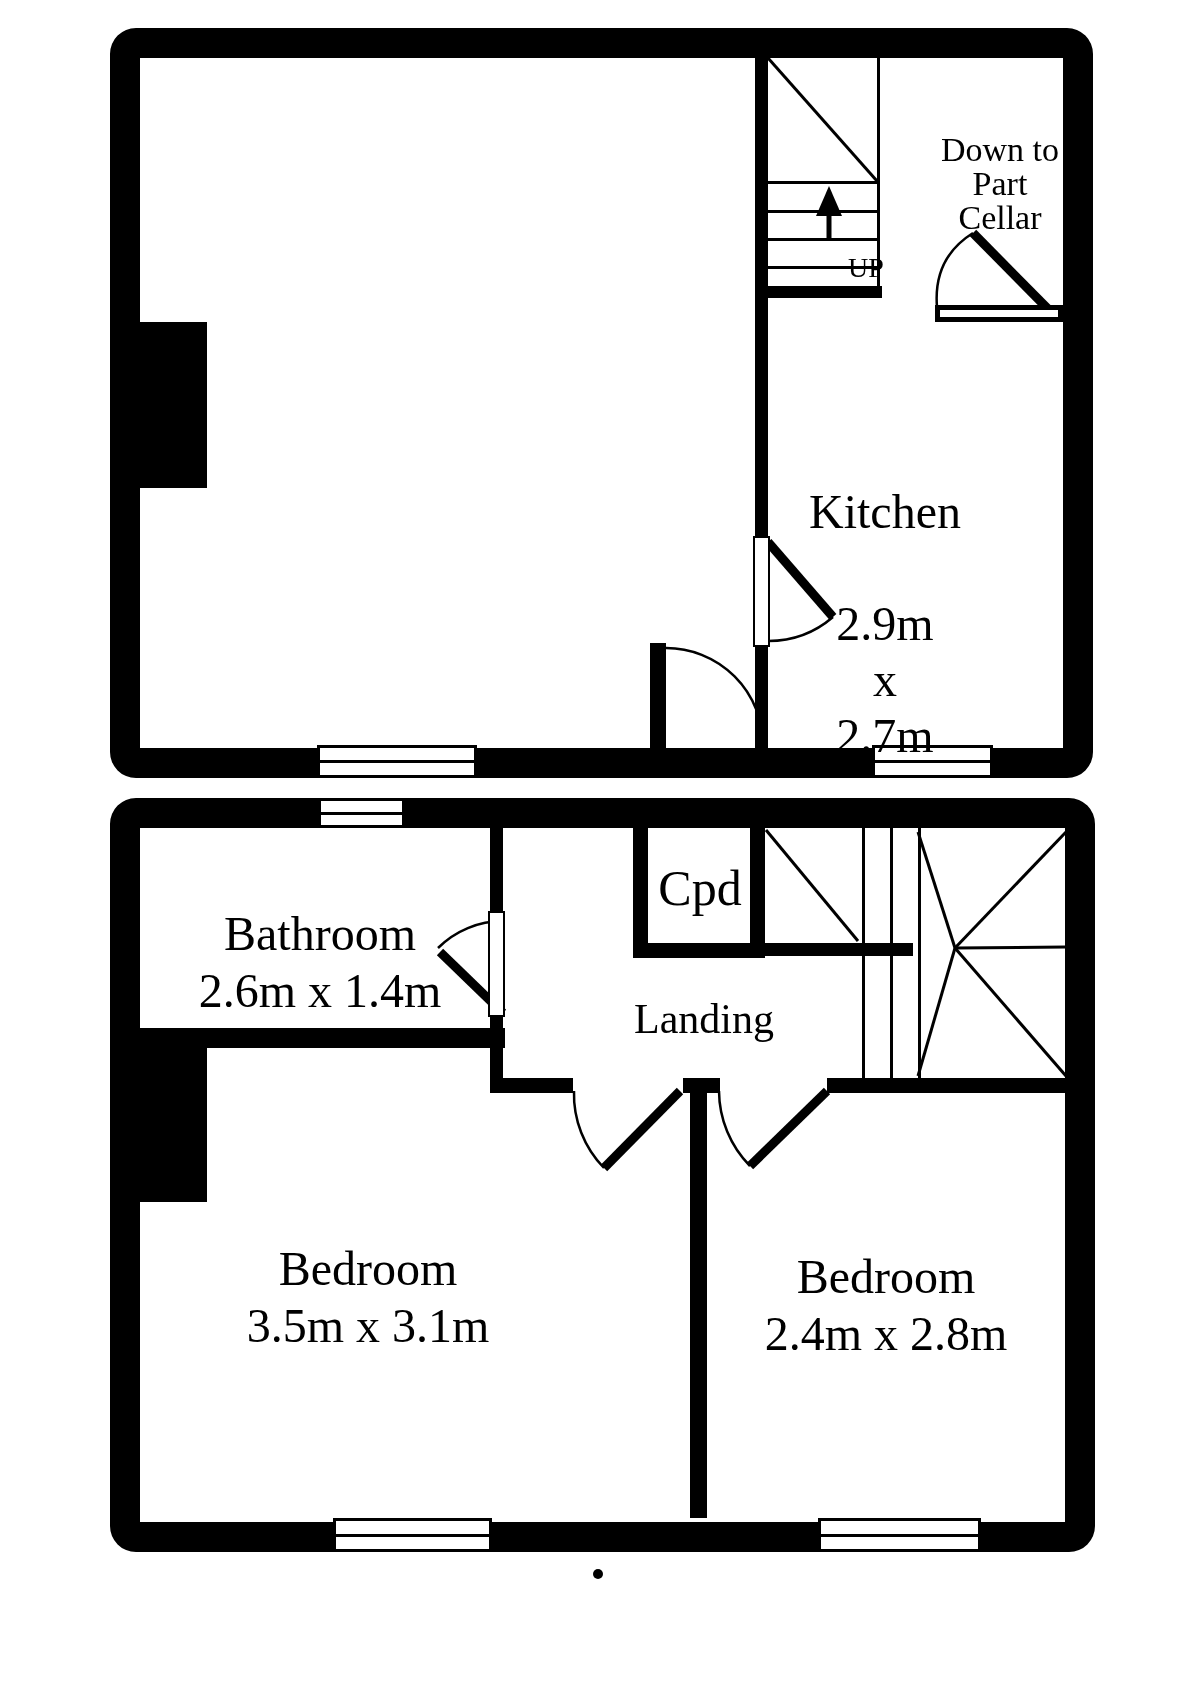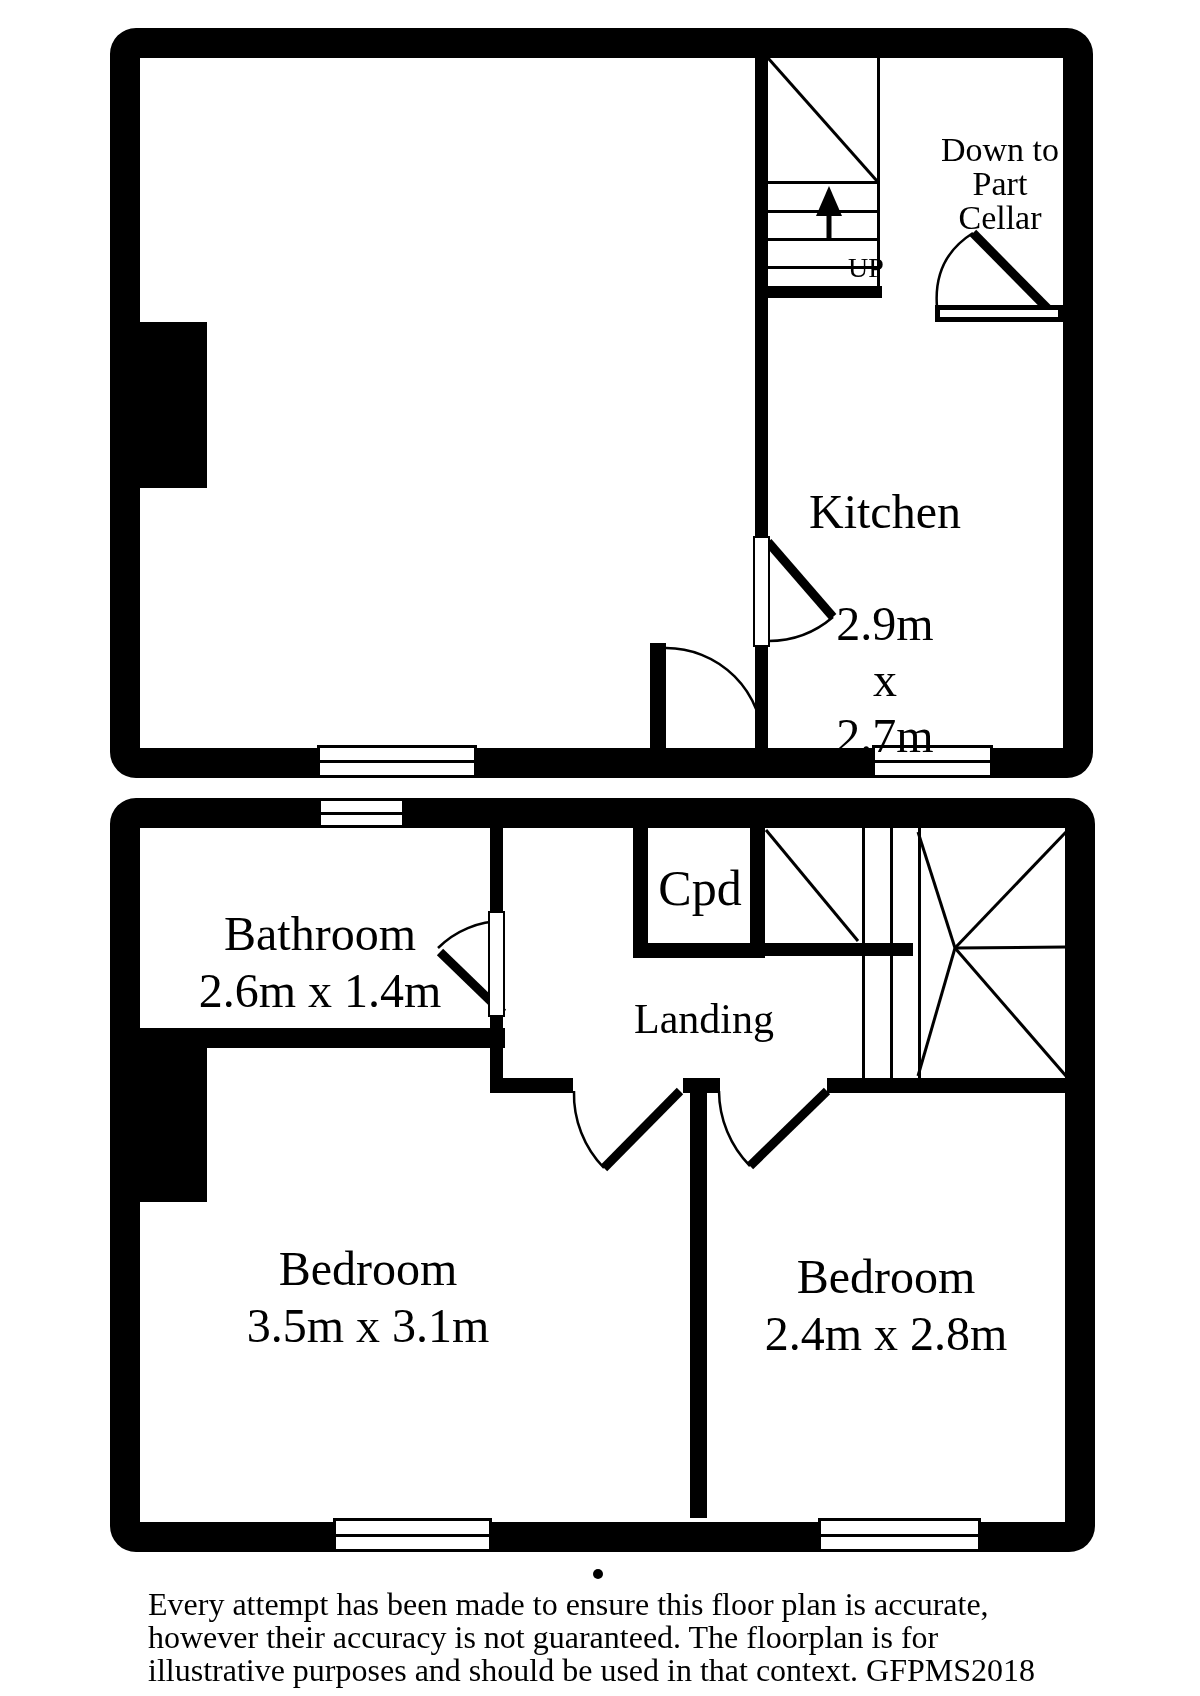--- a/index.html
+++ b/index.html
@@ -137,19 +137,14 @@
 
     <path d="M680,1091 L604,1168" stroke="#000" stroke-width="9" fill="none"></path>
     <path d="M574,1091 A106,106 0 0 0 604,1168" stroke="#000" stroke-width="2.5" fill="none"></path>
 
     <path d="M827,1091 L750,1166" stroke="#000" stroke-width="9" fill="none"></path>
     <path d="M719,1091 A108,108 0 0 0 750,1166" stroke="#000" stroke-width="2.5" fill="none"></path>
 
     <circle cx="598" cy="1574" r="5" fill="#000"></circle>
   </svg>
 
-  <div id="footer">
-    <div>Every attempt has been made to ensure this floor plan is accurate,</div>
-    <div>however their accuracy is not guaranteed. The floorplan is for</div>
-    <div>illustrative purposes and should be used in that context. GFPMS2018</div>
-  </div>
 
 </div>
 
 </body></html>

